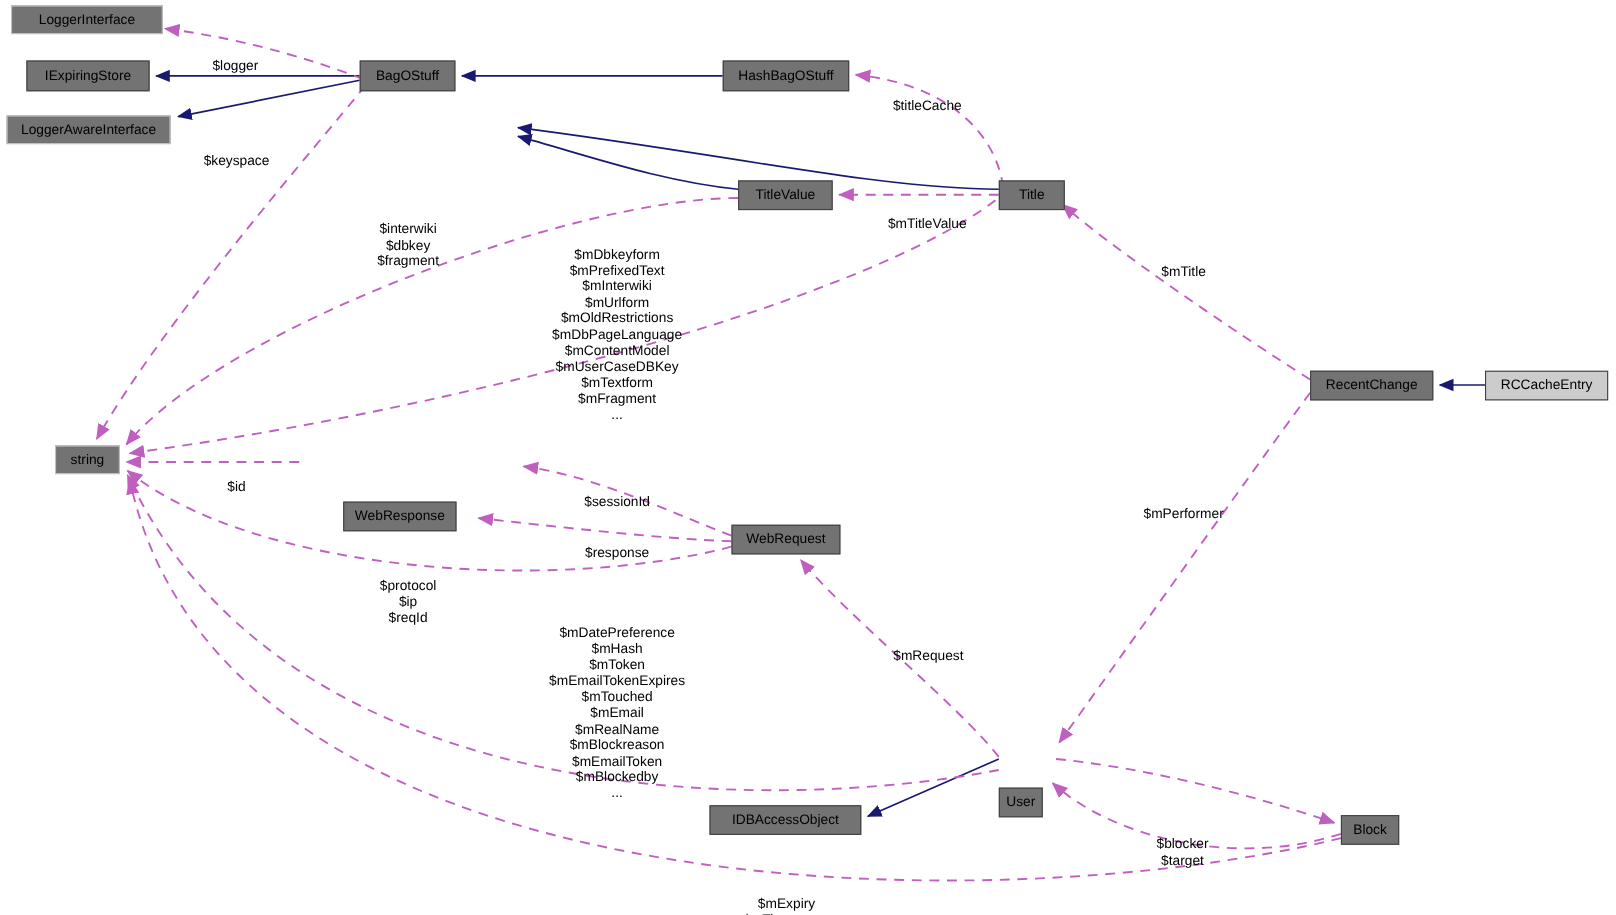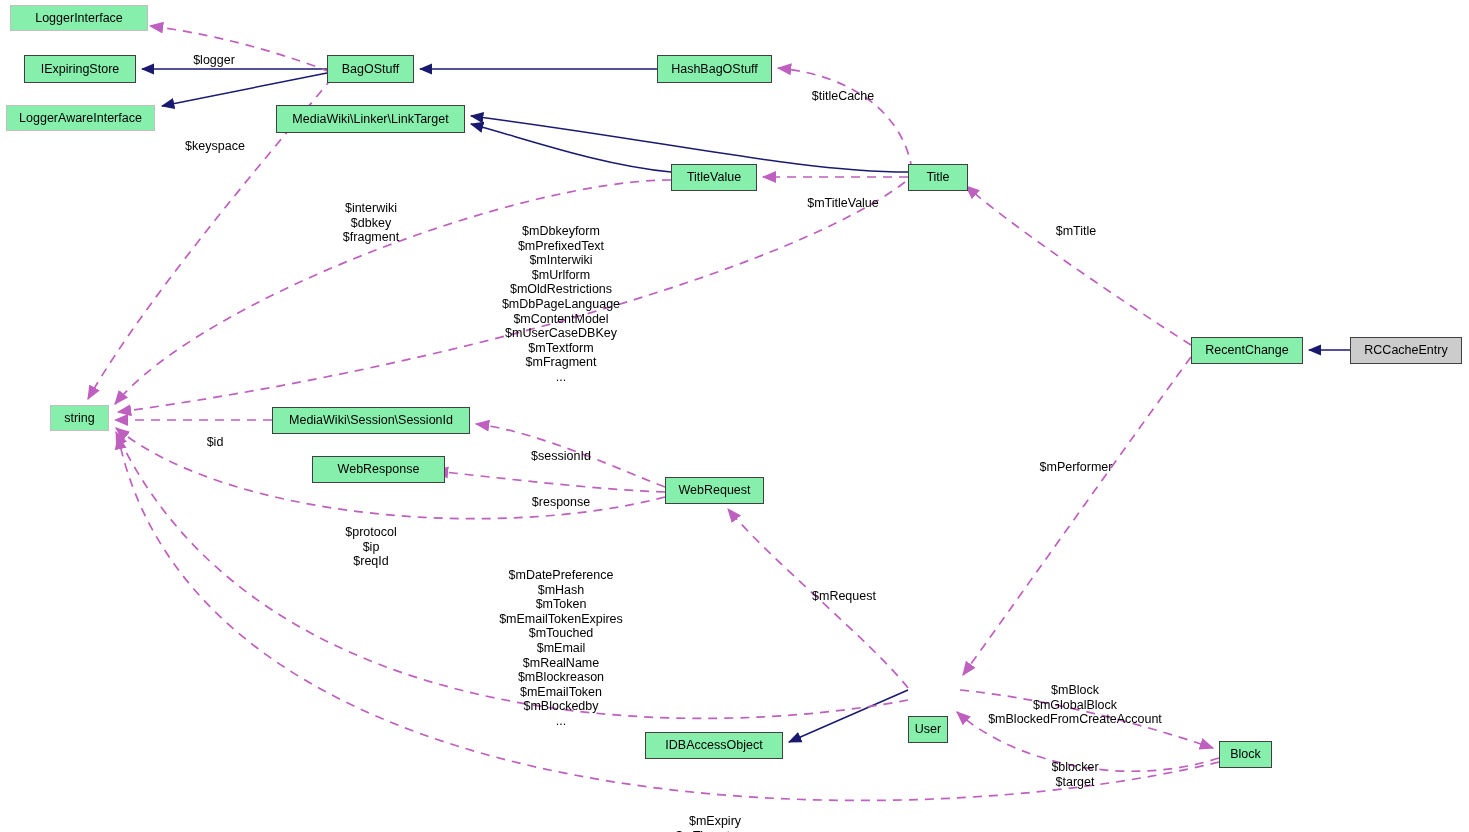--- a/index.html
+++ b/index.html
@@ -17,21 +17,21 @@
   }
   svg#edges {
     position: absolute;
     left: 0; top: 0;
     width: 1469px;
     height: 832px;
   }
   .node {
     position: absolute;
     box-sizing: border-box;
-    background: #86efac;
+    background: #737373;
     display: flex;
     align-items: center;
     justify-content: center;
     font-size: 12.5px;
     color: #000000;
     white-space: nowrap;
     line-height: 1;
   }
   .node.dark   { border: 1.6px solid #404040; }
   .node.light  { border: 1.3px solid #c0c0c0; }
@@ -94,37 +94,35 @@
   </svg>
 
   <div class="node dark" style="left:10px;top:5px;width:138px;height:26px;border-color:#c0c0c0;border-width:1.3px">LoggerInterface</div>
 
   <div class="node dark" style="left:24px;top:55px;width:112px;height:28px">IExpiringStore</div>
 
   <div class="node light" style="left:6px;top:105px;width:149px;height:26px">LoggerAwareInterface</div>
 
   <div class="node dark" style="left:327px;top:55px;width:87px;height:28px">BagOStuff</div>
 
-  <div class="node dark" style="left:276px;top:105px;width:189px;height:28px">MediaWiki\Linker\LinkTarget</div>
 
   <div class="node dark" style="left:657px;top:55px;width:115px;height:28px">HashBagOStuff</div>
 
   <div class="node dark" style="left:671px;top:164px;width:86px;height:27px">TitleValue</div>
 
   <div class="node dark" style="left:908px;top:164px;width:60px;height:27px">Title</div>
 
   <div class="node dark" style="left:1191px;top:337px;width:112px;height:27px">RecentChange</div>
 
   <div class="node filled" style="left:1350px;top:337px;width:112px;height:27px">RCCacheEntry</div>
 
   <div class="node light" style="left:50px;top:405px;width:59px;height:26px">string</div>
 
-  <div class="node dark" style="left:272px;top:407px;width:198px;height:27px">MediaWiki\Session\SessionId</div>
 
-  <div class="node dark" style="left:312px;top:456px;width:133px;height:27px">WebResponse</div>
+  <div class="node dark" style="left:312px;top:456px;width:103px;height:27px">WebResponse</div>
 
   <div class="node dark" style="left:665px;top:477px;width:99px;height:27px">WebRequest</div>
 
   <div class="node dark" style="left:908px;top:716px;width:40px;height:27px">User</div>
 
   <div class="node dark" style="left:645px;top:732px;width:138px;height:27px">IDBAccessObject</div>
 
   <div class="node dark" style="left:1219px;top:741px;width:53px;height:27px">Block</div>
 
   <div class="edge-label" style="left:214px;top:21px">$logger</div>
@@ -132,21 +130,21 @@
   <div class="edge-label" style="left:215px;top:107px">$keyspace</div>
 
   <div class="edge-label" style="left:843px;top:57px">$titleCache</div>
 
   <div class="edge-label" style="left:371px;top:169px">$interwiki
 $dbkey
 $fragment</div>
 
   <div class="edge-label" style="left:843px;top:164px">$mTitleValue</div>
 
-  <div class="edge-label" style="left:1076px;top:192px">$mTitle</div>
+  <div class="edge-label" style="left:1076px;top:208px">$mTitle</div>
 
   <div class="edge-label" style="left:561px;top:192px">$mDbkeyform
 $mPrefixedText
 $mInterwiki
 $mUrlform
 $mOldRestrictions
 $mDbPageLanguage
 $mContentModel
 $mUserCaseDBKey
 $mTextform
@@ -172,23 +170,20 @@
 $mTouched
 $mEmail
 $mRealName
 $mBlockreason
 $mEmailToken
 $mBlockedby
 ...</div>
 
   <div class="edge-label" style="left:844px;top:557px">$mRequest</div>
 
-  <div class="edge-label" style="left:1075px;top:651px">$mBlock
-$mGlobalBlock
-$mBlockedFromCreateAccount</div>
 
   <div class="edge-label" style="left:1075px;top:728px">$blocker
 $target</div>
 
   <div class="edge-label" style="left:715px;top:782px">$mExpiry
 $mTimestamp
 $mReason</div>
 
 </div>
 

